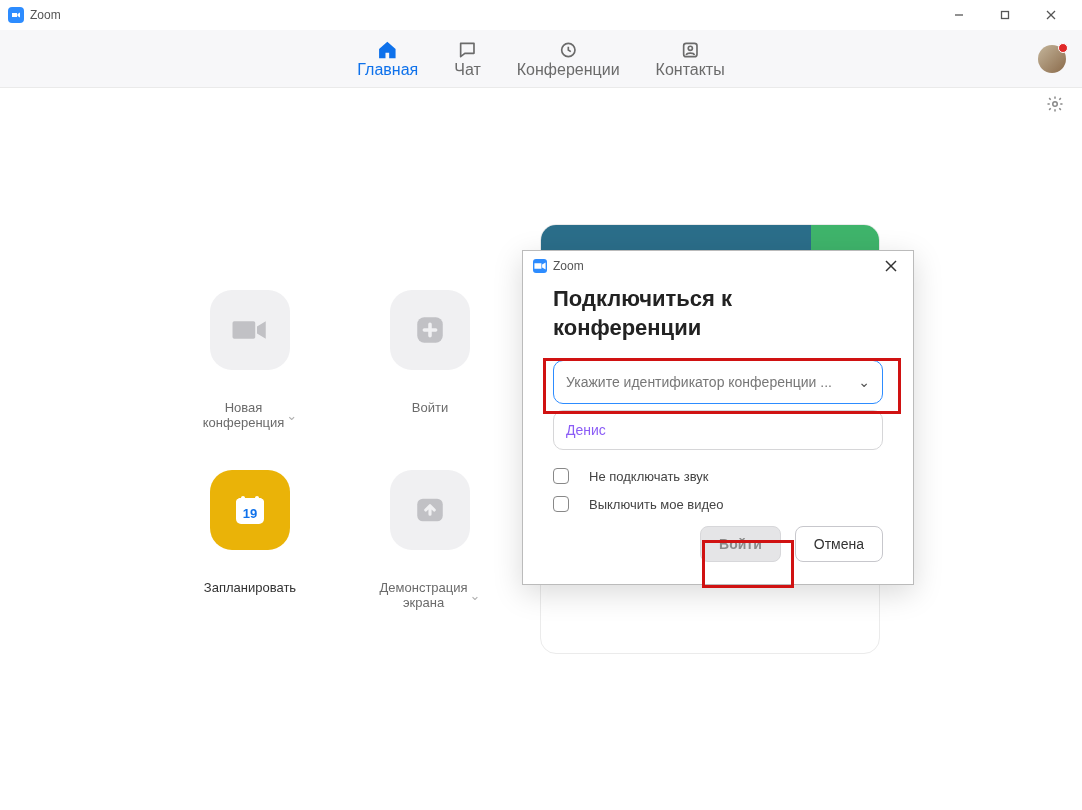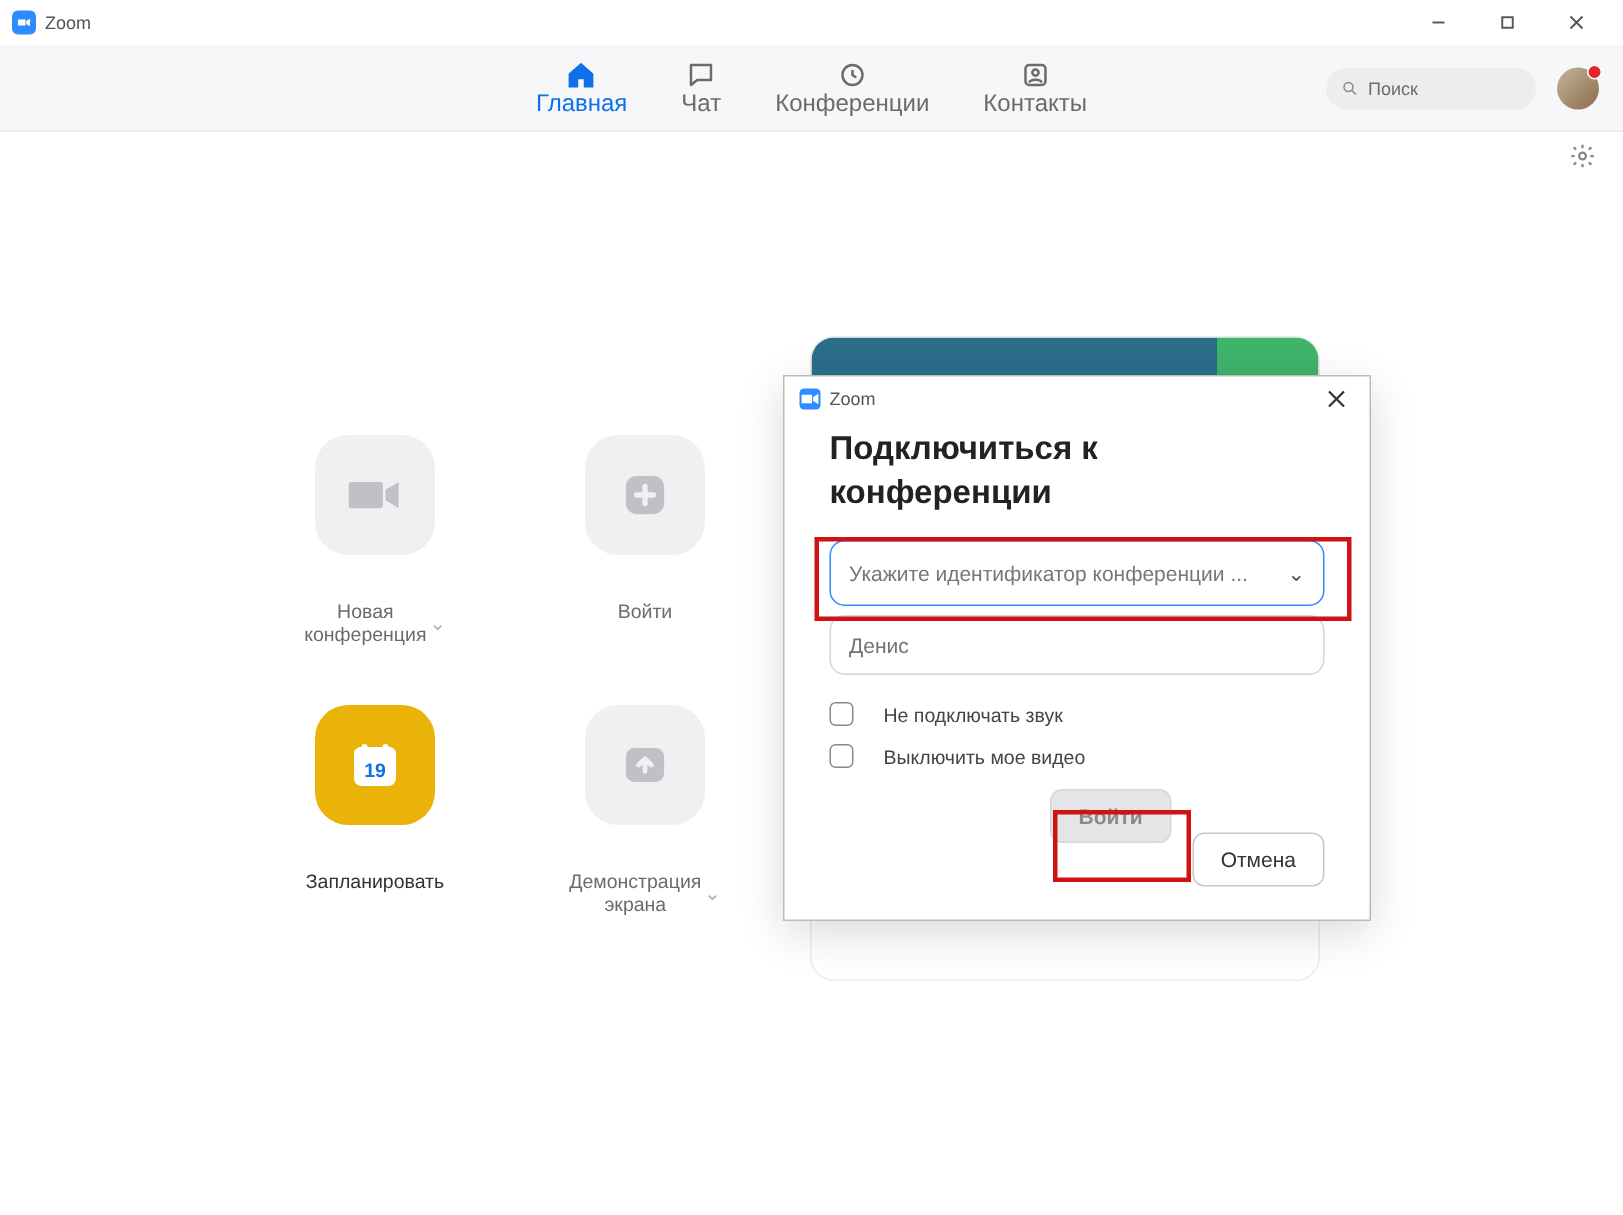--- a/index.html
+++ b/index.html
@@ -48,27 +48,27 @@
   .dialog .dlg-titlebar { height:30px; display:flex; align-items:center; padding:0 10px; }
   .dialog .dlg-titlebar .app-icon{ width:14px; height:14px; background:#2D8CFF; border-radius:3px; display:flex; align-items:center; justify-content:center; margin-right:6px;}
   .dialog .dlg-title { font-size:12px; color:#555; }
   .dialog .dlg-close { margin-left:auto; width:24px; height:24px; display:flex; align-items:center; justify-content:center; }
   .dialog .dlg-body { padding: 4px 30px 22px 30px; }
   .dlg-heading { font-size:22px; font-weight:600; color:#222; line-height:1.3; margin-bottom:18px; }
 
   .highlight-box { position:absolute; border:3px solid #d01212; pointer-events:none; }
 
   .meeting-id-field { width:100%; height:44px; border:1px solid #2D8CFF; border-radius:10px; display:flex; align-items:center; padding:0 12px; justify-content:space-between; color:#777; font-size:14px; margin-bottom:6px; }
-  .name-field { width:100%; height:40px; border:1px solid #d6d6d8; border-radius:10px; padding:0 12px; display:flex; align-items:center; font-size:14px; color:#737373; margin-bottom:18px; }
+  .name-field { width:100%; height:40px; border:1px solid #d6d6d8; border-radius:10px; padding:0 12px; display:flex; align-items:center; font-size:14px; color:#8b5cf6; margin-bottom:18px; }
   .check-row { display:flex; align-items:center; gap:20px; font-size:13px; color:#444; margin-bottom:12px; }
   .checkbox { width:16px; height:16px; border:1.5px solid #888; border-radius:4px; }
   .dlg-actions { display:flex; justify-content:flex-end; gap:14px; margin-top:14px; }
   .btn { height:36px; padding:0 18px; border-radius:8px; font-size:14px; display:flex; align-items:center; justify-content:center; cursor:pointer; }
   .btn-join { background:#e5e5e7; color:#8a8a8a; font-weight:600; border:1px solid #d7d7da; }
-  .btn-cancel { background:#fff; color:#333; border:1px solid #c7c7cc;margin-top:29px; }
+  .btn-cancel { background:#fff; color:#333; border:1px solid #c7c7cc; }
 
 </style>
 </head>
 <body>
 
 <div class="titlebar">
   <div class="app-icon">
     <svg viewBox="0 0 10 10">
         <path d="M1 3h5v4H1z M6.5 4 L9 2.5 v5 L6.5 6 z" fill="#fff"></path>
       </svg>
@@ -126,27 +126,20 @@
         <svg width="20" height="20" viewBox="0 0 24 24">
             <rect x="4" y="4" width="16" height="16" rx="3" fill="none" stroke="#6b6b6b" stroke-width="2"></rect>
             <circle cx="12" cy="10" r="2.5" fill="none" stroke="#6b6b6b" stroke-width="2"></circle>
             <path d="M7 18c1-3 9-3 10 0" fill="none" stroke="#6b6b6b" stroke-width="2"></path>
           </svg>
       </div>
       <span>Контакты</span>
     </div>
   </div>
   <div class="header-right">
-    <div class="search-box">
-      <svg width="12" height="12" viewBox="0 0 24 24">
-          <circle cx="10" cy="10" r="6" fill="none" stroke="#888" stroke-width="2"></circle>
-          <line x1="15" y1="15" x2="20" y2="20" stroke="#888" stroke-width="2"></line>
-        </svg>
-      <span>Поиск</span>
-    </div>
     <div class="avatar"></div>
   </div>
 </div>
 
 <div class="subbar">
   <div class="gear">
     <svg width="18" height="18" viewBox="0 0 24 24">
         <circle cx="12" cy="12" r="3" fill="none" stroke="#888" stroke-width="2"></circle>
         <path d="M12 2v3M12 19v3M4.2 4.2l2.1 2.1M17.7 17.7l2.1 2.1M2 12h3M19 12h3M4.2 19.8l2.1-2.1M17.7 6.3l2.1-2.1" stroke="#888" stroke-width="2"></path>
       </svg>

